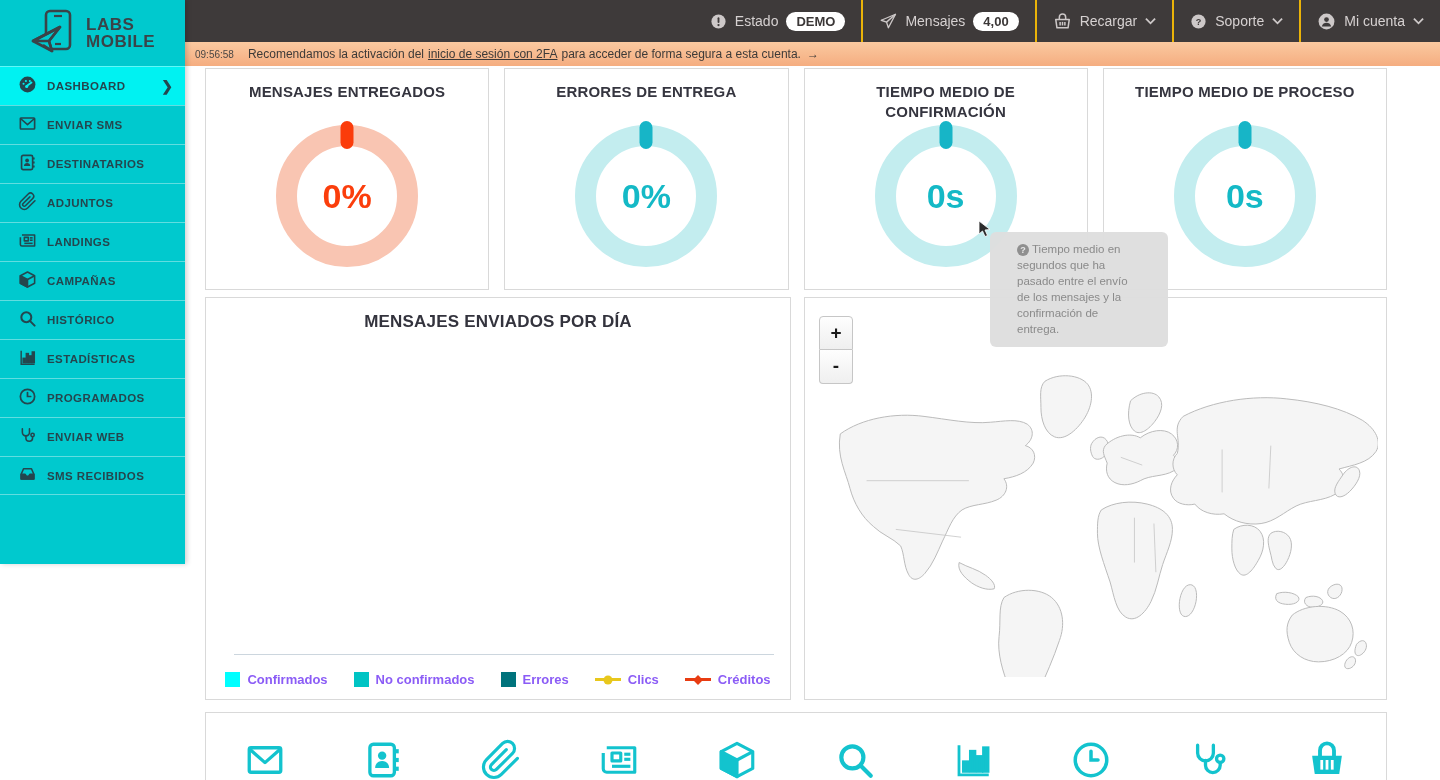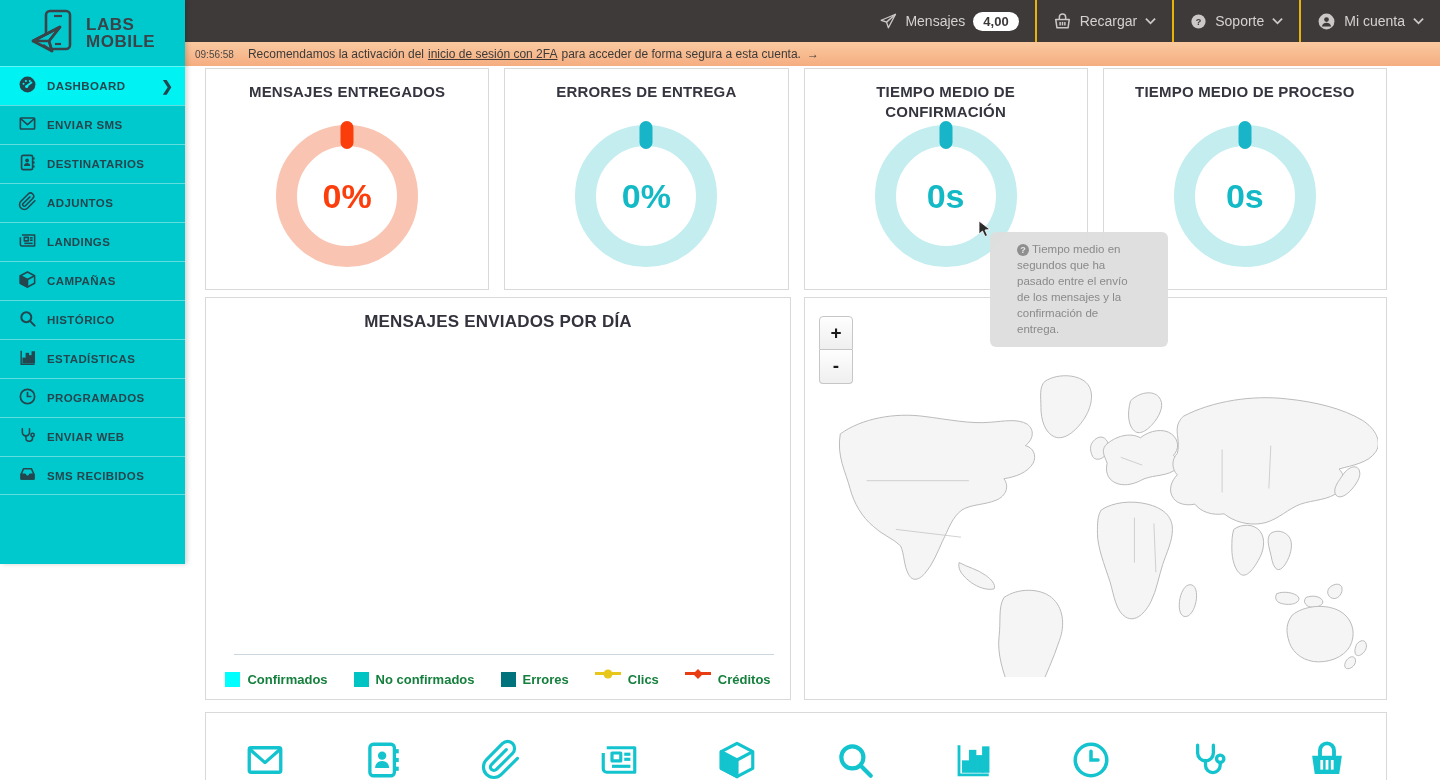--- a/index.html
+++ b/index.html
@@ -61,21 +61,21 @@
     font-size:11.5px; color:#8a8a8a; line-height:1.4; }
   .tt-q { display:inline-block; width:12px; height:12px; border-radius:50%; background:#8f8f8f;
     color:#e8e8e8; font-size:9px; font-weight:bold; text-align:center; line-height:12px; margin-right:3px;}
 
   #row2 { position:absolute; left:20px; top:231px; width:1182px; height:403px; display:flex; gap:13px; }
   #chart-card { width:586px; position:relative; }
   .chart-title { text-align:center; margin-top:14px; font-size:17px; font-weight:bold; color:#33333d; letter-spacing:.2px;}
   .axis-line { position:absolute; left:28px; right:16px; top:356px; height:1px; background:#ccd6de; }
   .legend { position:absolute; left:0; right:0; bottom:12px; display:flex; justify-content:center;
     align-items:center; gap:26px; }
-  .lg-item { display:flex; gap:7px; font-size:13px; font-weight:bold; color:#15803d; cursor:pointer;}
+  .lg-item { display:flex; align-items:center; gap:7px; font-size:13px; font-weight:bold; color:#8b5cf6; cursor:pointer;}
   .lg-sq { width:15px; height:15px; }
   .lg-line { position:relative; width:26px; height:3px; }
   .lg-dot { position:absolute; left:50%; top:50%; transform:translate(-50%,-50%);
     width:9px; height:9px; border-radius:50%; }
   .lg-diamond { position:absolute; left:50%; top:50%; transform:translate(-50%,-50%) rotate(45deg);
     width:7px; height:7px; }
 
   #map-card { width:583px; position:relative; overflow:hidden; }
   .zoom-box { position:absolute; left:14px; top:18px; width:34px; z-index:3; }
   .zoom-btn { width:34px; height:34px; background:linear-gradient(180deg,#fefefe,#efefef);
@@ -233,20 +233,31 @@
           <path d="M4 13 L7 6 H17 L20 13 V19 H4 Z" fill="none"></path>
           <path d="M4 13 H9 L10.5 15.5 H13.5 L15 13 H20 V19 H4 Z"></path>
           </svg>
       </span>
       <span class="s-label">SMS RECIBIDOS</span>
     </div>
   </div>
 </div>
 
 <div id="topbar">
+  <div class="tb-item">
+    <span class="tb-icon">
+      <svg width="17" height="17" viewBox="0 0 24 24">
+          <circle cx="12" cy="12" r="10" fill="#cdc8c8"></circle>
+      <rect x="10.7" y="6" width="2.6" height="8" rx="1.3" fill="#3e3a3a"></rect>
+          <circle cx="12" cy="17" r="1.6" fill="#3e3a3a"></circle>
+        </svg>
+    </span>
+    <span>Estado</span>
+    <span class="pill">DEMO</span>
+  </div>
 
   <div class="tb-item">
     <span class="tb-icon">
       <svg width="18" height="18" viewBox="0 0 24 24" fill="none" stroke="#cdc8c8" stroke-width="1.8" stroke-linejoin="round">
         <path d="M22 3 L3 11 L10 13.5 L12.5 21 L22 3 Z"></path>
           <path d="M22 3 L10 13.5"></path>
         </svg>
     </span>
     <span>Mensajes</span>
     <span class="pill">4,00</span>

